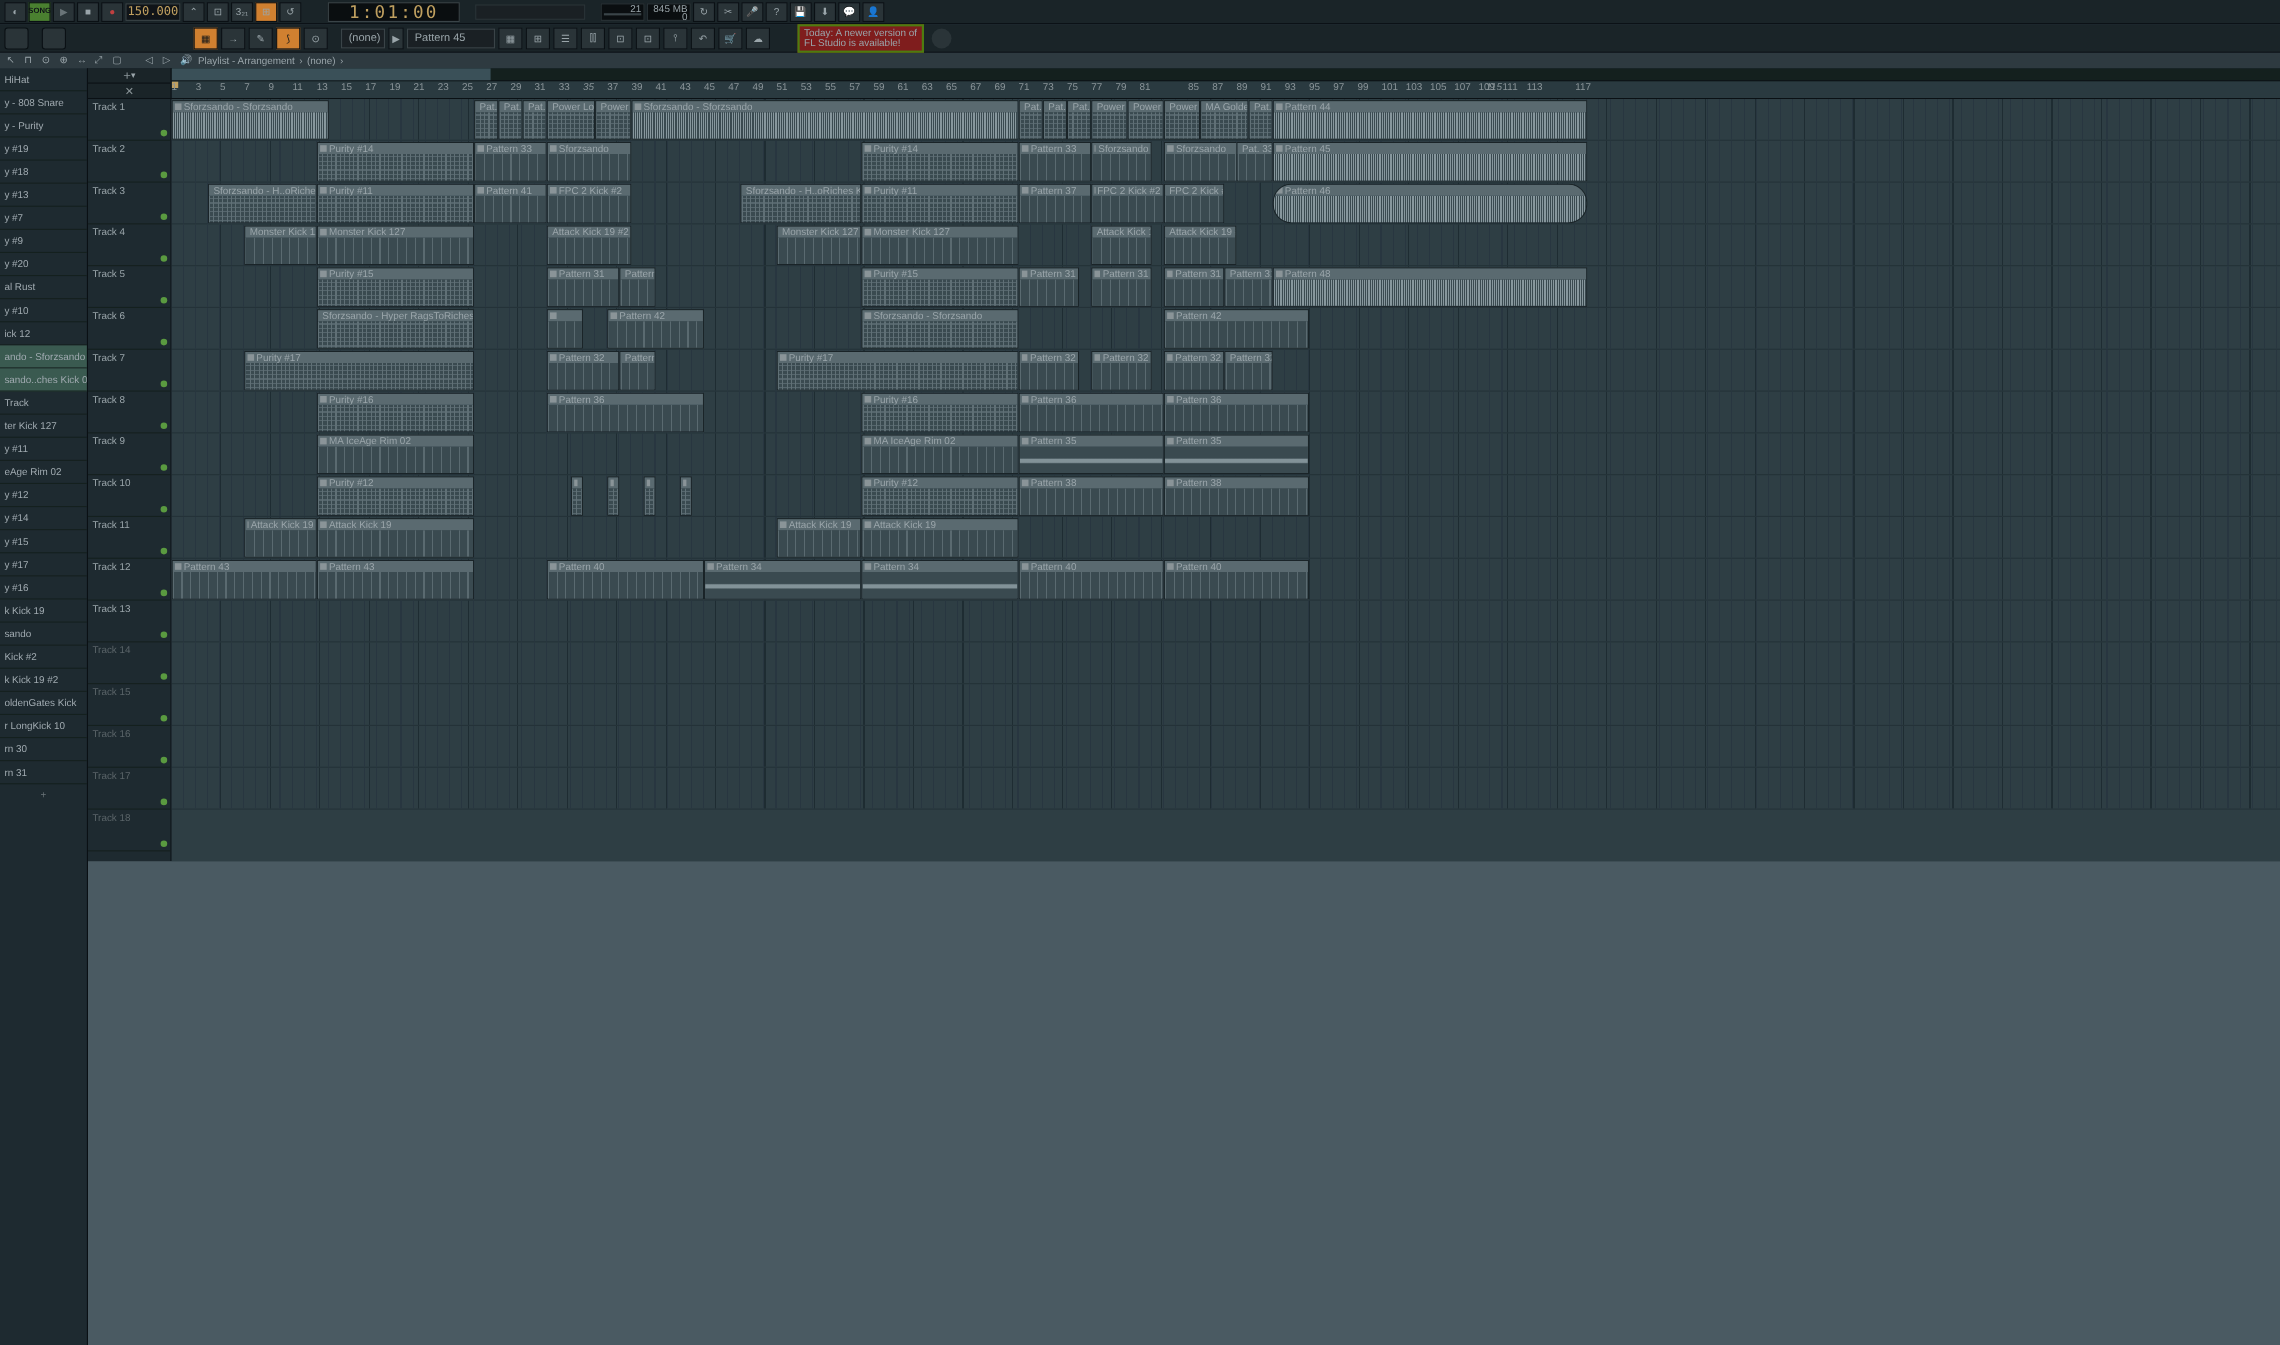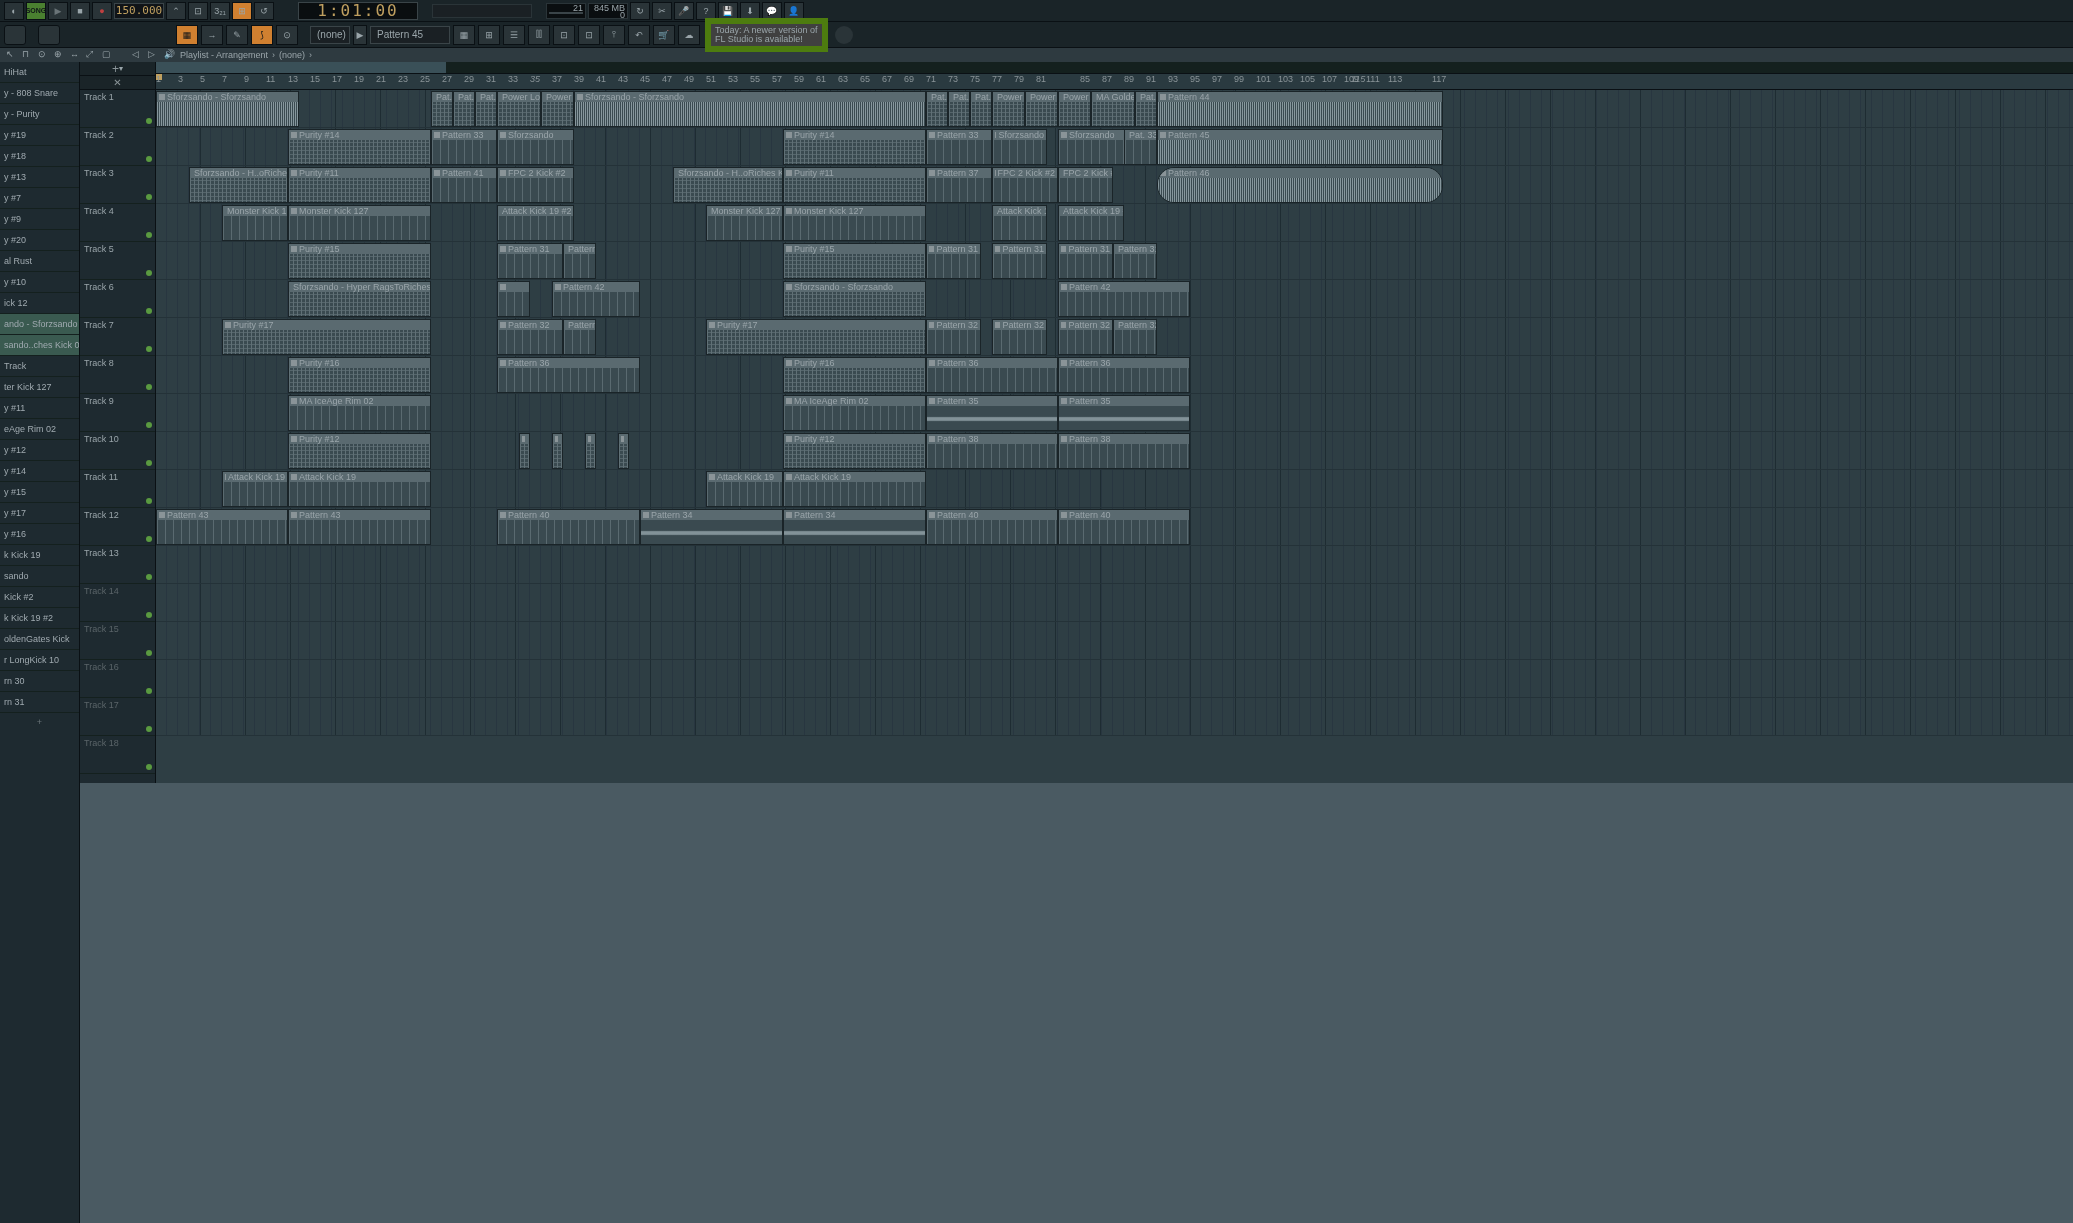--- a/index.html
+++ b/index.html
@@ -18,21 +18,21 @@
 .wave-preview{width:100px;height:14px;background:#1a2024;border:1px solid #2a3438}
 
 
 .second-toolbar{height:26px;background:#1a2428;display:flex;align-items:center;padding:0 4px;gap:3px;border-bottom:1px solid #0a1014}
 .st-knob{width:22px;height:20px;background:#2a3438;border-radius:3px;border:1px solid #0a1014}
 .st-btn{width:22px;height:20px;background:#2a3438;border:1px solid #0a1014;display:flex;align-items:center;justify-content:center;cursor:pointer}
 .st-btn.orange{background:#d08030;color:#101418}
 .dropdown{height:18px;background:#1a2024;border:1px solid #3a4448;padding:0 6px;display:flex;align-items:center;font-size:10px;cursor:pointer}
 .pattern-sel{width:80px}
 .none-sel{width:40px}
-.hint{background:#404040;border:6px solid #4d7c0f;padding:2px 4px;font-size:9px;line-height:9px;color:#a0b490;margin-left:2px}
+.hint{background:#7f1d1d;border:2px solid #4d7c0f;padding:2px 4px;font-size:9px;line-height:9px;color:#a0b490;margin-left:22px}
 .refresh-icn{width:18px;height:18px;background:#2a3438;border-radius:50%;margin-left:4px}
 
 
 .breadcrumb{height:14px;background:#2e3a40;display:flex;align-items:center;padding:0 6px;gap:4px;font-size:10px;color:#8a9498}
 .bc-icon{width:12px;height:12px}
 
 
 .main{display:flex;height:calc(100% - 62px)}
 
 
@@ -760,20 +760,29 @@
               </div>
               <div class="clip sparse" style="left: 957px; width: 44px;">
                 <div class="clip-header">
                   <span class="clip-icon"></span>
                   <span>Pattern 31</span>
                 </div>
                 <div class="clip-body">
                   <div class="clip-notes"></div>
                 </div>
               </div>
+              <div class="clip dense" style="left: 1001px; width: 286px;">
+                <div class="clip-header">
+                  <span class="clip-icon"></span>
+                  <span>Pattern 48</span>
+                </div>
+                <div class="clip-body">
+                  <div class="clip-notes"></div>
+                </div>
+              </div>
             </div>
             <div class="track-row">
               <div class="clip " style="left: 132px; width: 143px;">
                 <div class="clip-header">
                   <span class="clip-icon"></span>
                   <span>Sforzsando - Hyper RagsToRiches Kick 03</span>
                 </div>
                 <div class="clip-body">
                   <div class="clip-notes"></div>
                 </div>

